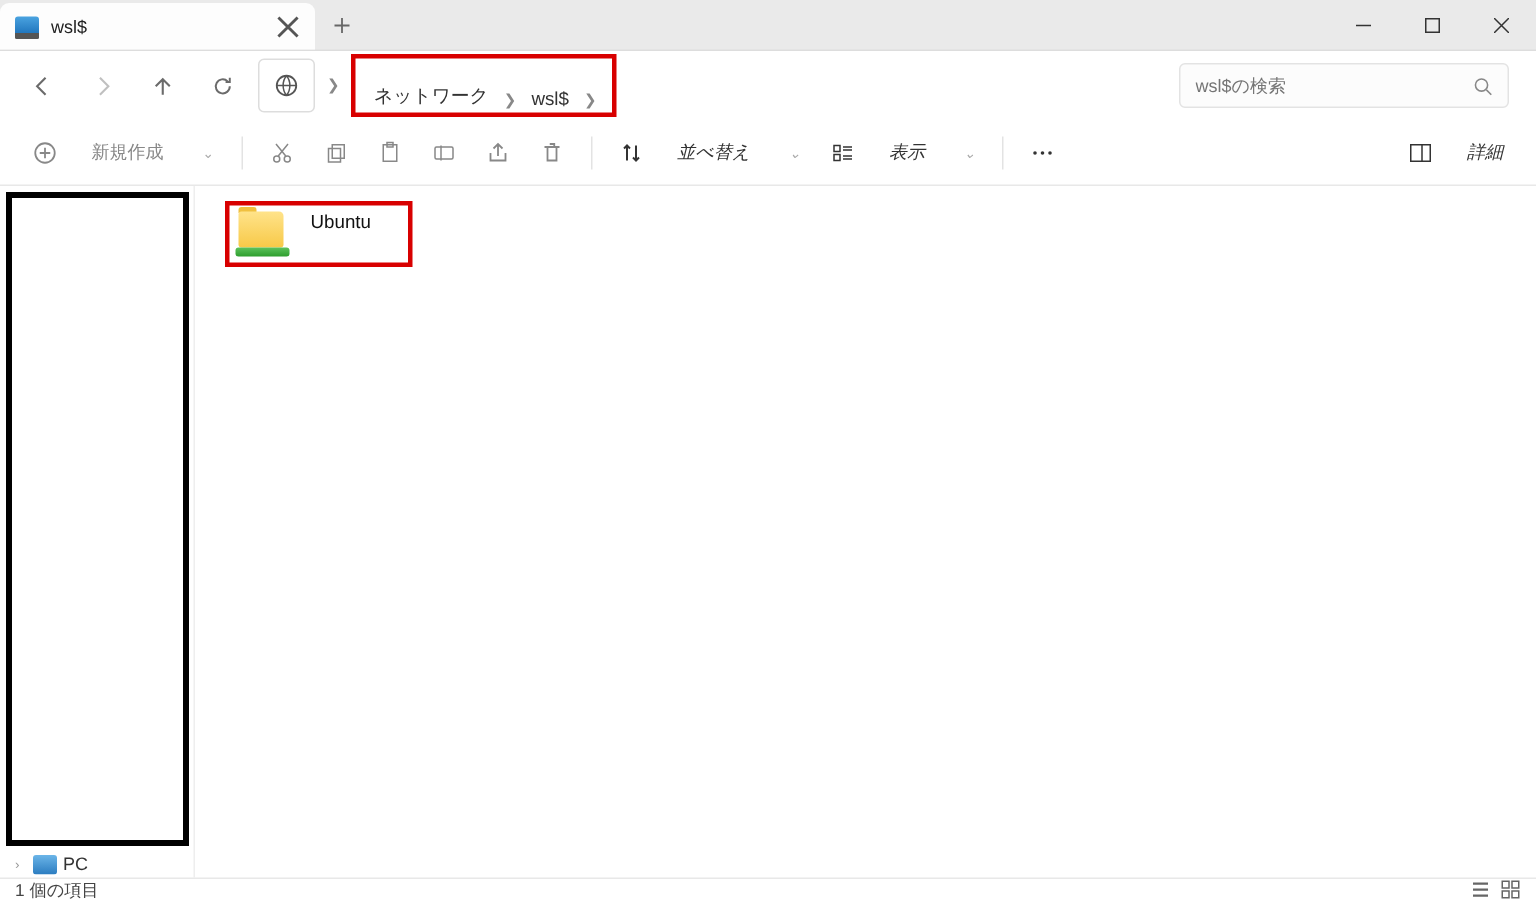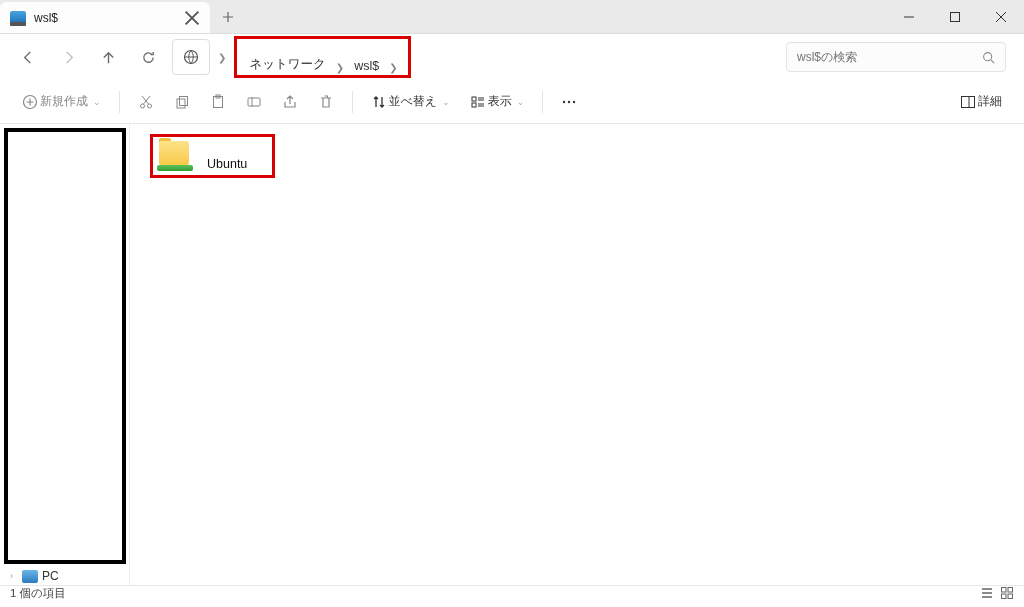--- a/index.html
+++ b/index.html
@@ -29,38 +29,38 @@
     .breadcrumb { display: flex; align-items: flex-end; height: 32px; font-size: 12.5px; color: #333; }
     .crumb { padding: 0 6px; }
     .chev { color: #888; padding: 0 4px; font-size: 10px; }
     .search-box { margin-left: auto; width: 220px; margin-right: 10px; border-radius: 13px; }
     .search-inner { border: 1px solid #e3e3e3; border-radius: 4px; height: 30px; display: flex; align-items: center; padding: 0 10px; background: #fcfcfc; }
     .search-inner input { border: none; background: transparent; outline: none; flex: 1; font-size: 12px; color: #888; }
     .search-inner svg { width: 13px; height: 13px; color: #888; }
 
     
     .toolbar { height: 44px; display: flex; align-items: center; padding: 0 14px; gap: 4px; border-bottom: 1px solid #e8e8e8; font-size: 12px; }
-    .tb-btn { display:flex; align-items:center; gap:2px; padding: 6px 8px; color:#888; }
-    .tb-btn.enabled { color:#333; }
+    .tb-btn { display:flex; align-items:center; gap:23px; padding: 6px 8px; color:#888; }
+    .tb-btn.enabled { color:#333;font-style:italic; }
     .tb-btn svg { width:16px; height:16px; }
     .tb-sep { width:1px; height:22px; background:#e3e3e3; margin:0 6px; }
     .caret { font-size: 9px; color:#aaa; margin-left:3px; }
     .toolbar-spacer { flex:1; }
 
     
     .bodyrow { display:flex; height: calc(607px - 34px - 46px - 44px - 22px); }
     .navpane { width: 130px; border-right: 1px solid #eee; padding: 4px 0 0 2px; }
     .tree-blackbox { width: 122px; height: 436px; border: 4px solid #000; margin: 0 2px 4px 2px; background:#fff; }
     .tree-item { display:flex; align-items:center; gap:4px; font-size:12px; color:#333; padding: 1px 2px 0 8px; overflow:hidden; white-space:nowrap; }
     .tree-caret { font-size:9px; color:#999; width:8px; }
     .pc-icon { width:16px; height:13px; background: linear-gradient(#6bb5e8, #2b7cc0); border-radius:2px; position:relative; flex-shrink:0; }
 
     .content { flex:1; padding: 10px 20px; }
     .item-wrap { display:inline-block; border: 3px solid #d80000; padding: 4px 10px 4px 4px; }
-    .folder-item { display:flex; align-items:flex-end; gap: 14px; width: 105px; }
+    .folder-item { display:flex; align-items:flex-start; gap: 14px; width: 105px; }
     .net-folder-icon { width:36px; height:30px; position:relative; }
     .folderback { position:absolute; top:0; left:2px; width:30px; height:24px; background: linear-gradient(#ffe38a, #f7c948); border-radius: 2px 3px 2px 2px; }
     .foldertab { position:absolute; top:-3px; left:2px; width:12px; height:4px; background:#f0c040; border-radius:2px 2px 0 0; }
     .netbar { position:absolute; bottom:0; left:0; width:36px; height:6px; background: linear-gradient(#5cc25c, #2e9e2e); border-radius:2px; }
     .item-label { font-size:12.5px; color:#111; }
 
     
     .statusbar { position:absolute; bottom:0; left:0; right:0; height:22px; border-top:1px solid #e8e8e8; display:flex; align-items:flex-start; padding:0 10px; font-size:11.5px; color:#444; }
     .status-right { margin-left:auto; display:flex; gap:6px; }
     .status-right svg { width:14px; height:14px; color:#666; }

